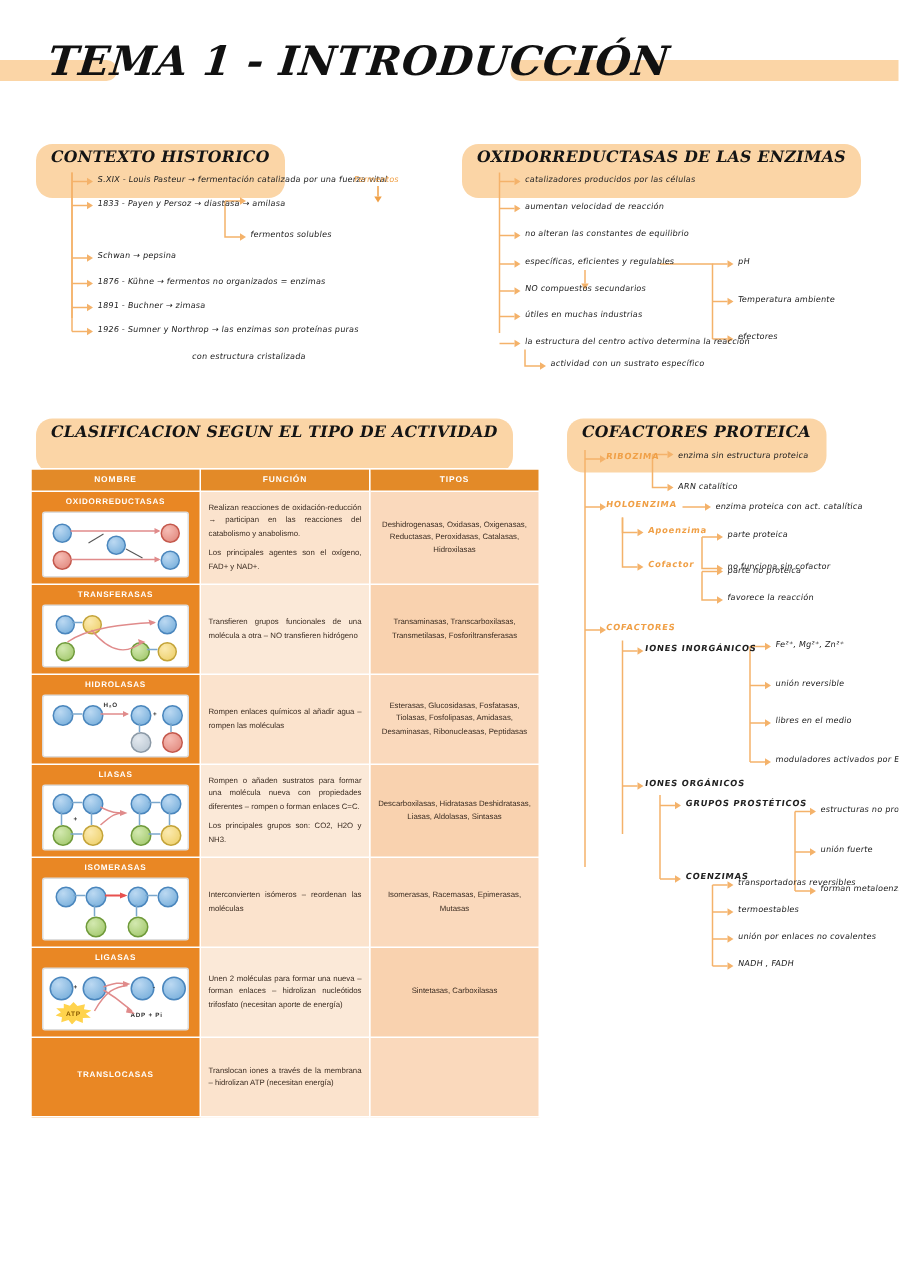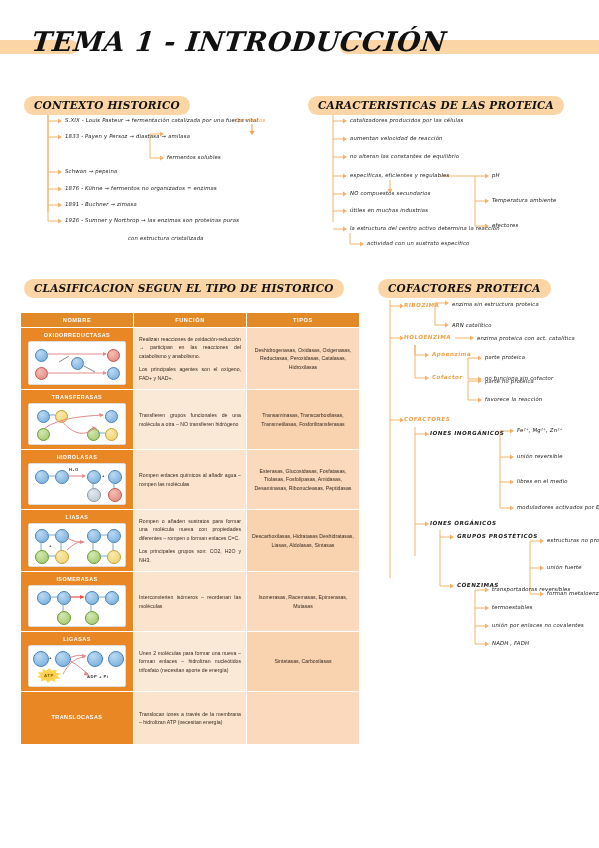--- a/index.html
+++ b/index.html
@@ -28,21 +28,21 @@
     color:#111111;
     font-style:italic;
     transform:skewX(-6deg);
     white-space:nowrap;
   }
   
   .pill{
     position:absolute;
     background:#FBD5A6;
     border-radius:11px;
-    height:19px;
+    height:36px;
     line-height:19px;
     padding:0 10px;
     font-family:"DejaVu Serif", serif;
     font-weight:bold;
     font-style:italic;
     font-size:10.5px;
     color:#141414;
     white-space:nowrap;
     letter-spacing:.2px;
   }
@@ -166,21 +166,21 @@
 <div class="hw" style="left:65px;top:117px;">S.XIX - Louis Pasteur → fermentación catalizada por una fuerza vital</div>
 <div class="hw" style="left:65px;top:133px;">1833 - Payen y Persoz → diastasa → amilasa</div>
 <div class="hw" style="left:167px;top:154px;">fermentos solubles</div>
 <div class="hw" style="left:65px;top:168px;">Schwan → pepsina</div>
 <div class="hw" style="left:65px;top:185px;">1876 - Kühne →  fermentos no organizados = enzimas</div>
 <div class="hw" style="left:65px;top:201px;">1891 - Buchner → zimasa</div>
 <div class="hw" style="left:65px;top:217px;">1926 - Sumner y Northrop →  las enzimas son proteínas puras</div>
 <div class="hw" style="left:128px;top:235px;">con estructura cristalizada</div>
 <div class="hw orange" style="left:236px;top:117px;">Fermentos</div>
 
-<div class="pill" style="left:308px;top:96px;">CARACTERISTICAS DE LAS PROTEICA</div>
+<div class="pill" style="left:308px;top:96px;">OXIDORREDUCTASAS DE LAS ENZIMAS</div>
 
 <svg class="tree" width="599" height="848" style="pointer-events:none;">
   <g stroke="#F4B26A" stroke-width="1" fill="none">
     <path d="M333,115 L333,222"></path>
     <path d="M333,121 L343,121"></path>
       <path d="M333,139 L343,139"></path>
     <path d="M333,157 L343,157"></path>
       <path d="M333,176 L343,176"></path>
     <path d="M333,194 L343,194"></path>
       <path d="M333,211 L343,211"></path>
@@ -213,21 +213,21 @@
 <div class="hw" style="left:350px;top:153px;">no alteran las constantes de equilibrio</div>
 <div class="hw" style="left:350px;top:172px;">específicas, eficientes y regulables</div>
 <div class="hw" style="left:350px;top:190px;">NO compuestos secundarios</div>
 <div class="hw" style="left:350px;top:207px;">útiles en muchas industrias</div>
 <div class="hw" style="left:350px;top:225px;">la estructura del centro activo determina la reacción</div>
 <div class="hw" style="left:367px;top:240px;">actividad con un sustrato específico</div>
 <div class="hw" style="left:492px;top:172px;">pH</div>
 <div class="hw" style="left:492px;top:197px;">Temperatura ambiente</div>
 <div class="hw" style="left:492px;top:222px;">efectores</div>
 
-<div class="pill" style="left:24px;top:279px;">CLASIFICACION SEGUN EL TIPO DE HISTORICO</div>
+<div class="pill" style="left:24px;top:279px;">CLASIFICACION SEGUN EL TIPO DE ACTIVIDAD</div>
 
 <div class="table-wrap">
 <table class="enz">
   <thead>
     <tr>
       <th>NOMBRE</th>
       <th>FUNCIÓN</th>
       <th>TIPOS</th>
     </tr>
   </thead>

